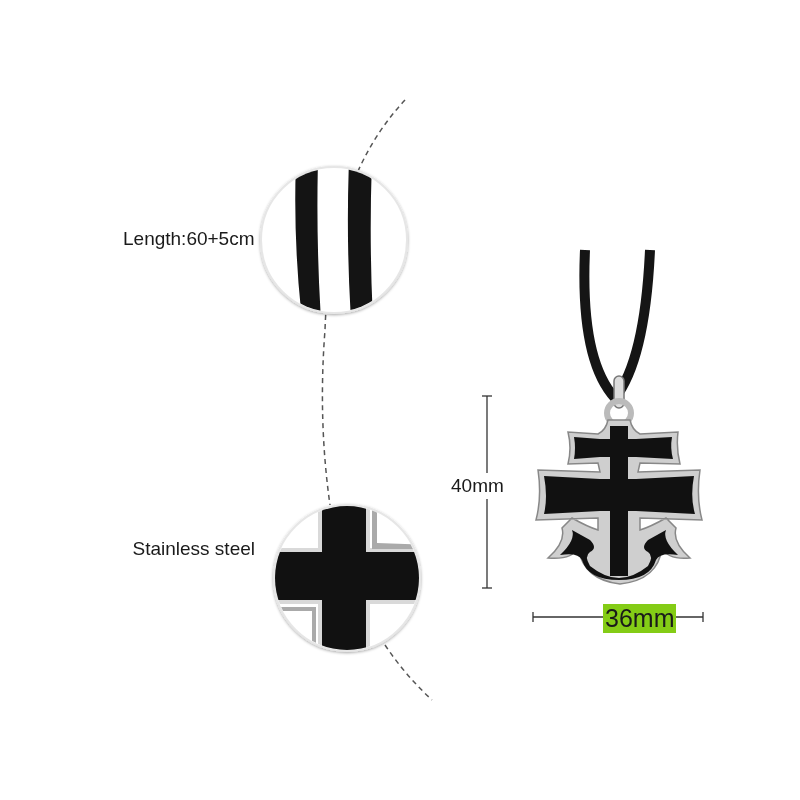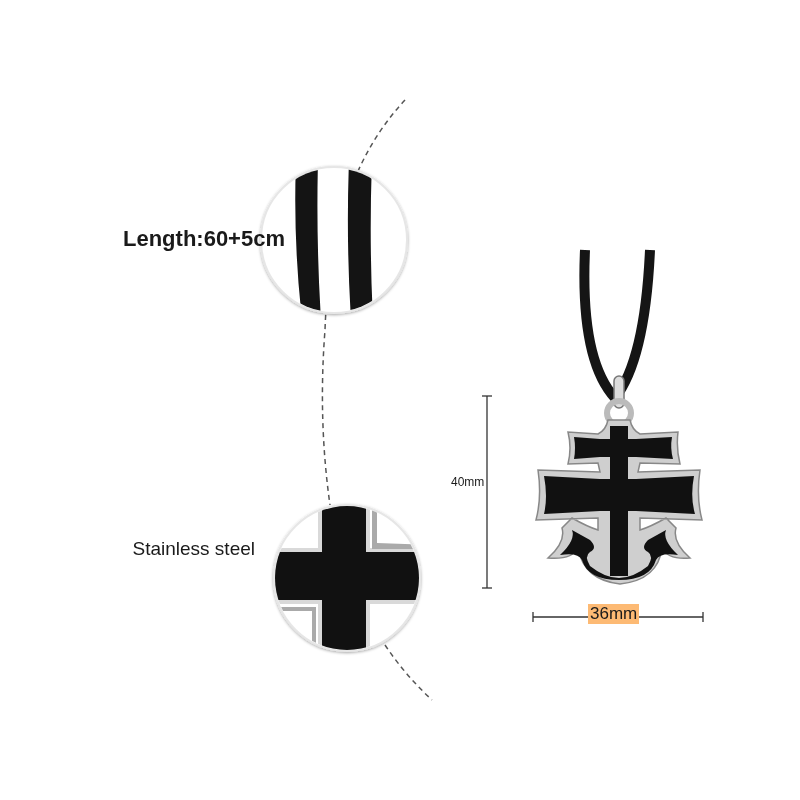--- a/index.html
+++ b/index.html
@@ -1,23 +1,23 @@
 <!DOCTYPE html>
 <html><head>
 <meta charset="utf-8">
 <style>
   html, body { margin:0; padding:0; background:#ffffff; }
   #stage { position:relative; width:800px; height:800px; background:#ffffff; overflow:hidden; font-family:"Liberation Sans", sans-serif; color:#1a1a1a; }
-  .label { position:absolute; font-size:22px; line-height:25px; white-space:nowrap;font-weight:bold; }
+  .label { position:absolute; font-size:19px; line-height:25px; white-space:nowrap; }
   #length-label { left:123px; top:226px; }
   #spec-list { position:absolute; right:545px; top:536px; text-align:left; }
   #spec-list div { font-size:19px; line-height:25.5px; white-space:nowrap; }
   svg { position:absolute; left:0; top:0; }
-  #dim-h { position:absolute; left:451px; top:473px; font-size:12px; background:#fff; padding:2px 0; }
-  #dim-w { position:absolute; left:588px; top:604px; font-size:17px; background:#fdba74; padding:0 2px; }
+  #dim-h { position:absolute; left:451px; top:473px; font-size:19px; background:#fff; padding:2px 0; }
+  #dim-w { position:absolute; left:603px; top:604px; font-size:25px; background:#84cc16; padding:0 2px; }
 </style>
 </head>
 <body>
 
 <div id="stage">
 
   <svg width="800" height="800" viewBox="0 0 800 800">
     <defs>
       <clipPath id="clipTop">
           <circle cx="334" cy="240" r="72"></circle>

